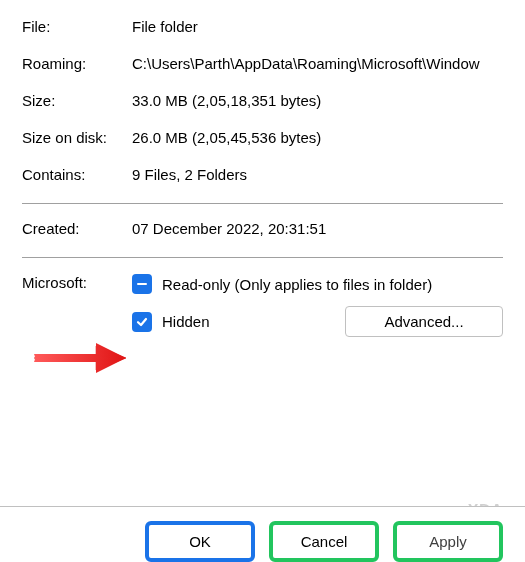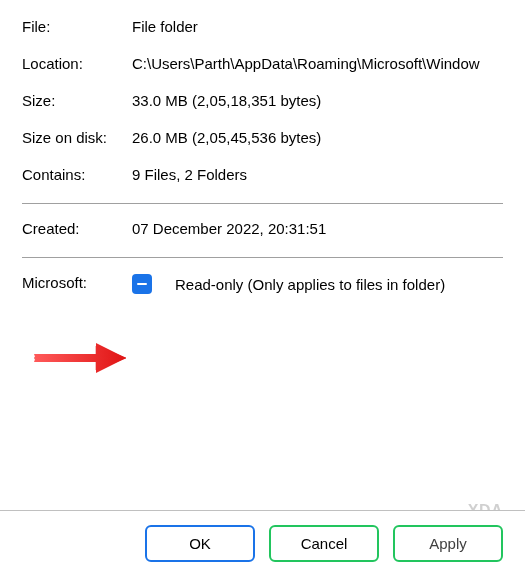--- a/index.html
+++ b/index.html
@@ -40,21 +40,20 @@
     display: flex;
     align-items: flex-start;
   }
   .attrib-controls {
     flex: 1;
   }
   .check-row {
     display: flex;
     align-items: center;
     margin-bottom: 12px;
-    gap: 13px;
   }
   .checkbox {
     width: 20px;
     height: 20px;
     border-radius: 4px;
     background: #1a73e8;
     margin-right: 10px;
     display: flex;
     align-items: center;
     justify-content: center;
@@ -93,21 +92,21 @@
     right: 0;
     bottom: 0;
     border-top: 1px solid #c0c0c0;
     padding: 14px 22px 0 22px;
     display: flex;
     justify-content: flex-end;
     gap: 14px;
     background: #fff;
   }
   .footer button {
-    border: 2px solid #22c55e;
+    border: 4px solid #22c55e;
     background: #fff;
     border-radius: 6px;
     padding: 8px 0;
     width: 110px;
     font-size: 15px;
     font-family: inherit;
     cursor: pointer;
   }
   .footer button.primary {
     border-color: #1a73e8;
@@ -137,21 +136,21 @@
 <body>
 
 <div class="content">
 
   <div class="row">
     <div class="label">File:</div>
     <div class="value">File folder</div>
   </div>
 
   <div class="row">
-    <div class="label">Location:</div>
+    <div class="label">Roaming:</div>
     <div class="value">C:\Users\Parth\AppData\Roaming\Microsoft\Window</div>
   </div>
 
   <div class="row">
     <div class="label">Size:</div>
     <div class="value">33.0 MB (2,05,18,351 bytes)</div>
   </div>
 
   <div class="row">
     <div class="label">Size on disk:</div>
@@ -174,20 +173,31 @@
 
   <div class="attrib-row">
     <div class="label">Microsoft:</div>
     <div class="attrib-controls">
 
       <div class="check-row">
         <div class="checkbox indeterminate"></div>
         <span>Read-only (Only applies to files in folder)</span>
       </div>
 
+      <div class="hidden-row-wrap">
+        <div class="check-row" style="margin-bottom:0;">
+          <div class="checkbox checked">
+            <svg width="14" height="14" viewBox="0 0 14 14">
+              <path d="M3 7.2 L6 10 L11 4" stroke="#fff" stroke-width="2.2" fill="none" stroke-linecap="round" stroke-linejoin="round"></path>
+            </svg>
+          </div>
+          <span>Hidden</span>
+        </div>
+        <button class="adv-btn">Advanced...</button>
+      </div>
 
     </div>
   </div>
 
 </div>
 
 <svg class="arrow" width="96" height="34" viewBox="0 0 96 34">
   <defs>
     <linearGradient id="g" x1="0" y1="0" x2="1" y2="0">
       <stop offset="0" stop-color="#ff5a5a"></stop>

